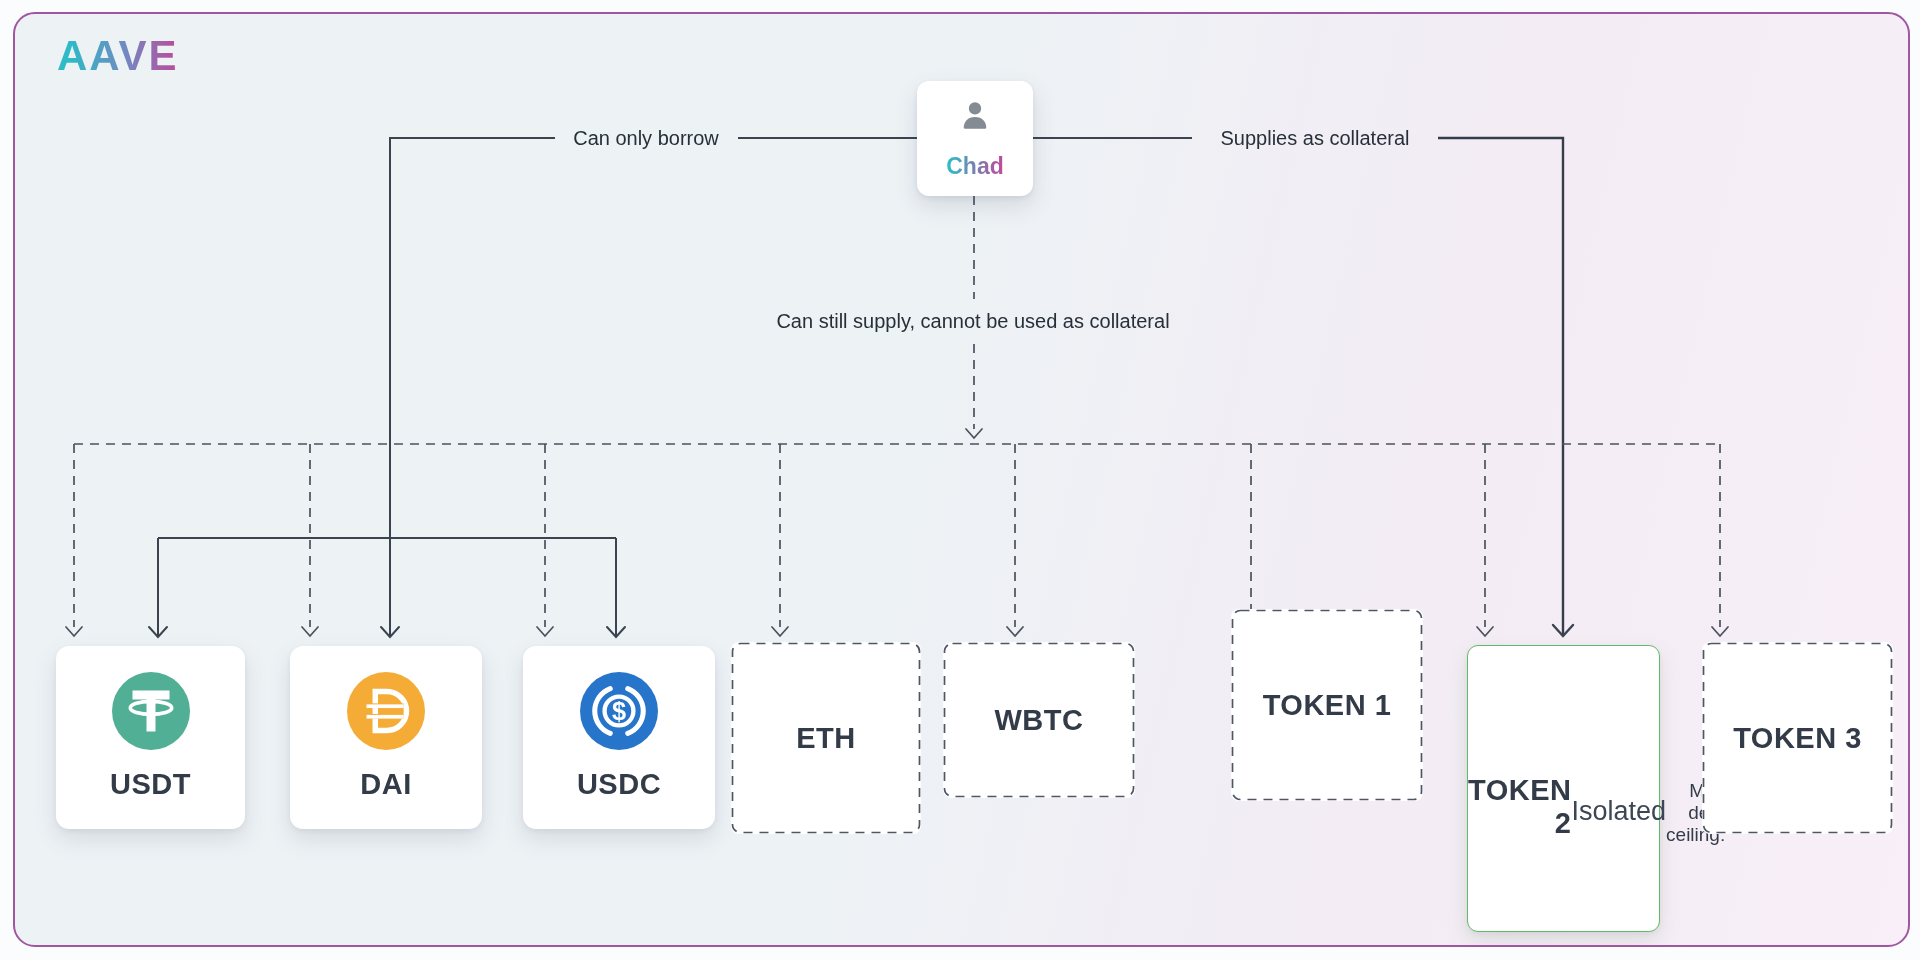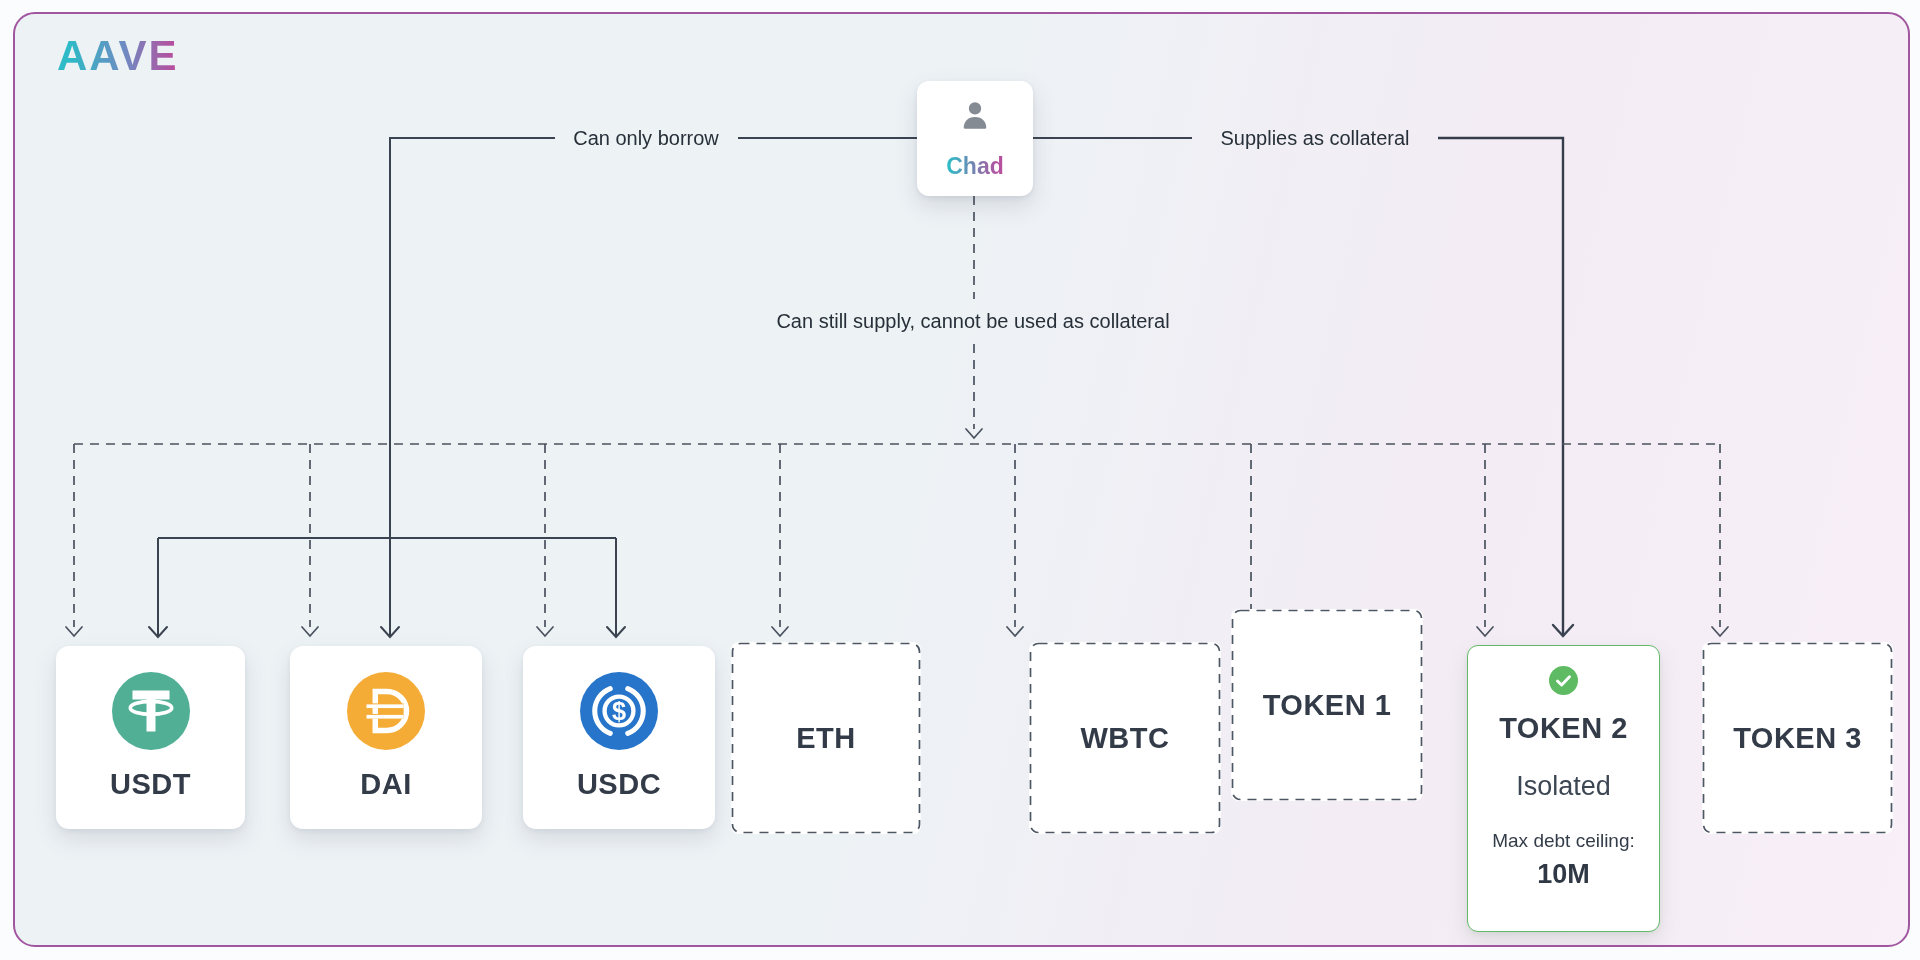--- a/index.html
+++ b/index.html
@@ -55,21 +55,21 @@
   }
   .dash-rect { position:absolute; inset:0; width:100%; height:100%; }
   .dash-rect rect {
     x:1.5px; y:1.5px; rx:8px;
     width:calc(100% - 3px); height:calc(100% - 3px);
     fill:none; stroke:#4D5663; stroke-width:1.7; stroke-dasharray:9 7;
   }
   .card-green {
     border:1.6px solid #63B967; border-radius:11px;
     box-shadow:0 10px 22px rgba(80,110,85,.14), 0 2px 5px rgba(80,110,85,.08);
-    display:flex; flex-direction:column; align-items:center; padding-top:20px;
+    display:flex; flex-direction:row; align-items:center; padding-top:20px;text-align:right;
   }
   .token-label { font-size:29px; font-weight:700; color:#323B47; letter-spacing:.5px; }
   .iso-status  { font-size:27px; font-weight:400; color:#3D4754; margin-top:26px; }
   .iso-ceiling { font-size:19px; color:#333D49; margin-top:28px; }
   .iso-value   { font-size:27px; font-weight:700; color:#2F3844; margin-top:7px; }
   .coin-icon { width:78px; height:78px; }
   .check-icon { width:29px; height:29px; }
   .g2 { margin-top:17px; }
 </style>
 </head>
@@ -163,21 +163,21 @@
     <div class="token-label">USDC</div>
   </div>
 
   <div class="card card-dashed" style="left:716px;top:628px;width:190px;height:192px">
     <svg class="dash-rect">
         <rect></rect>
       </svg>
     <div class="token-label">ETH</div>
   </div>
 
-  <div class="card card-dashed" style="left:1014px;top:628px;width:192px;height:192px">
+  <div class="card card-dashed" style="left:928px;top:628px;width:192px;height:156px">
     <svg class="dash-rect">
         <rect></rect>
       </svg>
     <div class="token-label">WBTC</div>
   </div>
 
   <div class="card card-dashed" style="left:1216px;top:595px;width:192px;height:192px">
     <svg class="dash-rect">
         <rect></rect>
       </svg>

